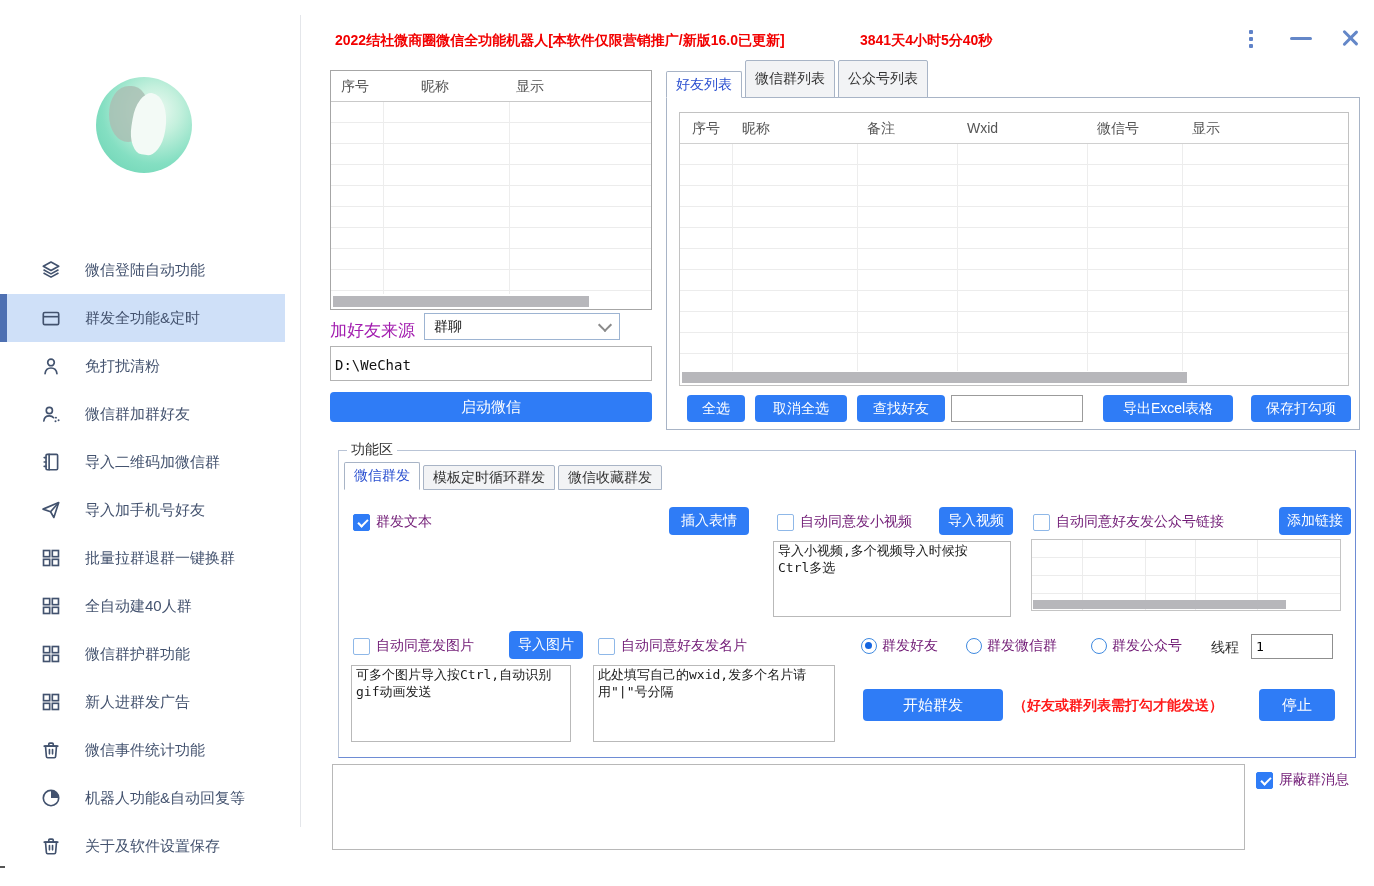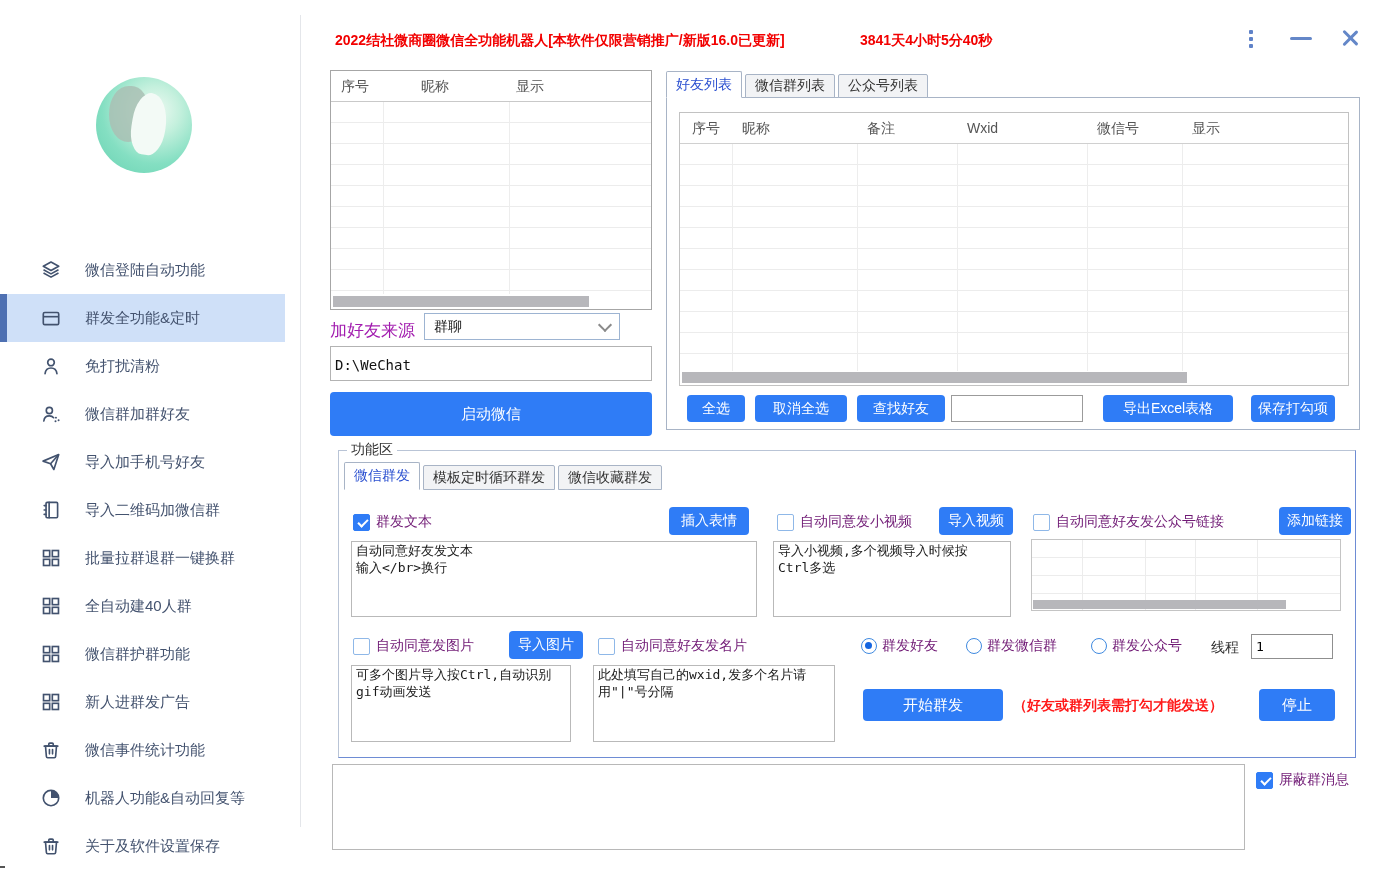--- a/index.html
+++ b/index.html
@@ -63,45 +63,45 @@
     background:
       linear-gradient(#ededed,#ededed) 52px 0/1px 100% no-repeat,
       linear-gradient(#ededed,#ededed) 178px 0/1px 100% no-repeat,
       repeating-linear-gradient(to bottom,#fff 0 20px,#ececec 20px 21px);}
   .lsb{left:2px;bottom:2px;width:256px;height:11px;}
   .src-label{position:absolute;left:330px;top:319px;font-size:17px;color:#a21caf;white-space:nowrap;}
   .src-select{position:absolute;left:424px;top:313px;width:196px;height:27px;box-sizing:border-box;border:1px solid #9db4d2;
     background:#fff;display:flex;align-items:center;justify-content:space-between;padding:0 9px;font-size:14px;color:#222;cursor:pointer;}
   .path-input{position:absolute;left:330px;top:346px;width:322px;height:35px;box-sizing:border-box;border:1px solid #b3b3b3;
     font-family:"DejaVu Sans Mono",monospace;font-size:14px;color:#111;padding:2px 4px 0 4px;background:#fff;}
-  .launch-btn{position:absolute;left:330px;top:392px;width:322px;height:44px;font-size:15px;}
+  .launch-btn{position:absolute;left:330px;top:392px;width:322px;height:30px;font-size:15px;}
 
   
   .rtabs{position:absolute;left:666px;top:71px;display:flex;align-items:flex-end;height:27px;z-index:2;}
-  .rtab{box-sizing:border-box;height:24px;display:flex;align-items:center;padding:0 9px;font-size:14px;color:#333;
+  .rtab{box-sizing:border-box;height:38px;display:flex;align-items:center;padding:0 9px;font-size:14px;color:#333;
     background:#f2f3f5;border:1px solid #a8b4c6;margin-right:3px;cursor:pointer;border-radius:2px 2px 0 0;}
   .rtab.active{height:27px;background:#fff;color:#2b50d0;border-bottom:1px solid #fff;}
   .rbox{position:absolute;left:666px;top:97px;width:694px;height:333px;box-sizing:border-box;border:1px solid #a8b4c6;background:#fff;}
   .rtable{position:absolute;left:12px;top:14px;width:670px;height:274px;box-sizing:border-box;border:1px solid #c2c2c2;}
   .rtable-head{position:relative;height:30px;border-bottom:1px solid #d0d0d0;font-size:14px;color:#555;}
   .rtable-head span{position:absolute;top:7px;}
   .rh0{left:12px;} .rh1{left:62px;} .rh2{left:187px;} .rh3{left:287px;} .rh4{left:417px;} .rh5{left:512px;}
   .rtable-body{position:absolute;left:0;top:31px;right:0;bottom:14px;
     background:
       linear-gradient(#ededed,#ededed) 52px 0/1px 100% no-repeat,
       linear-gradient(#ededed,#ededed) 177px 0/1px 100% no-repeat,
       linear-gradient(#ededed,#ededed) 277px 0/1px 100% no-repeat,
       linear-gradient(#ededed,#ededed) 407px 0/1px 100% no-repeat,
       linear-gradient(#ededed,#ededed) 502px 0/1px 100% no-repeat,
       repeating-linear-gradient(to bottom,#fff 0 20px,#ececec 20px 21px);}
   .rsb{left:2px;bottom:2px;width:505px;height:11px;}
   .rbtn{position:absolute;top:297px;height:27px;}
   .b-selall{left:20px;width:58px;} .b-desel{left:88px;width:92px;} .b-find{left:190px;width:88px;}
   .r-search{position:absolute;left:284px;top:297px;width:132px;height:27px;box-sizing:border-box;border:1px solid #9b9b9b;font-size:14px;padding:0 5px;font-family:inherit;}
-  .b-excel{left:436px;width:130px;} .b-save{left:584px;width:84px;}
+  .b-excel{left:436px;width:130px;} .b-save{left:584px;width:100px;}
 
   
   .fnbox{position:absolute;left:338px;top:450px;width:1018px;height:308px;box-sizing:border-box;border:1px solid;
     border-color:#b9c4d6 #6e8cd4 #6e8cd4 #b9c4d6;background:#fff;}
   .fn-label{position:absolute;left:8px;top:-10px;background:#fff;padding:0 4px;font-size:14px;color:#333;}
   .fntabs{position:absolute;left:5px;top:11px;display:flex;align-items:flex-end;height:28px;}
   .fntab{box-sizing:border-box;height:25px;display:flex;align-items:center;padding:0 9px;font-size:14px;color:#333;
     background:#f2f3f5;border:1px solid #a8b4c6;margin-right:3px;cursor:pointer;border-radius:2px 2px 0 0;}
   .fntab.active{height:28px;background:#fff;color:#2b50d0;border-bottom:1px solid #fff;}
   .fn-btn{position:absolute;}
@@ -180,36 +180,36 @@
               <path d="M3.5 16.4c.3-3 2.3-4.7 5-4.7 1.6 0 3 .6 3.9 1.7"></path>
               <circle cx="14.5" cy="13.3" r=".9" fill="currentColor" stroke="none"></circle>
               <circle cx="16.9" cy="15.6" r=".9" fill="currentColor" stroke="none"></circle>
               <circle cx="14.1" cy="16.6" r=".9" fill="currentColor" stroke="none"></circle>
             </svg>
           </span>
         <span class="nav-label">微信群加群好友</span>
       </div>
       <div class="nav-item">
         <span class="nav-icon">
-            <svg viewBox="0 0 20 20" fill="none" stroke="currentColor" stroke-width="1.5" stroke-linejoin="round">
-              <path d="M2.8 9.2 17 3.2 12.6 16.8l-3-5.2-6.8-2.4Z"></path>
-              <path d="M9.6 11.6 17 3.2"></path>
-            </svg>
-          </span>
-        <span class="nav-label">导入加手机号好友</span>
-      </div>
-      <div class="nav-item">
-        <span class="nav-icon">
             <svg viewBox="0 0 20 20" fill="none" stroke="currentColor" stroke-width="1.5" stroke-linecap="round">
               <rect x="5.5" y="3" width="10.5" height="14" rx="1"></rect>
               <path d="M8.3 3v14"></path>
               <path d="M3.8 6h1.5M3.8 10h1.5M3.8 14h1.5"></path>
             </svg>
           </span>
         <span class="nav-label">导入二维码加微信群</span>
+      </div>
+      <div class="nav-item">
+        <span class="nav-icon">
+            <svg viewBox="0 0 20 20" fill="none" stroke="currentColor" stroke-width="1.5" stroke-linejoin="round">
+              <path d="M2.8 9.2 17 3.2 12.6 16.8l-3-5.2-6.8-2.4Z"></path>
+              <path d="M9.6 11.6 17 3.2"></path>
+            </svg>
+          </span>
+        <span class="nav-label">导入加手机号好友</span>
       </div>
       <div class="nav-item">
         <span class="nav-icon">
             <svg viewBox="0 0 20 20" fill="none" stroke="currentColor" stroke-width="1.5">
               <rect x="3.2" y="3.2" width="5.6" height="5.6"></rect>
               <rect x="11.2" y="3.2" width="5.6" height="5.6"></rect>
               <rect x="3.2" y="11.2" width="5.6" height="5.6"></rect>
               <rect x="11.2" y="11.2" width="5.6" height="5.6"></rect>
             </svg>
           </span>
@@ -350,22 +350,20 @@
       <span class="cb"></span>
       <span class="cb-label">自动同意发小视频</span>
     </div>
     <button class="btn-blue fn-btn b-video">导入视频</button>
     <div class="cb-row" style="left:694px;top:62px;">
       <span class="cb"></span>
       <span class="cb-label">自动同意好友发公众号链接</span>
     </div>
     <button class="btn-blue fn-btn b-addlink">添加链接</button>
 
-    <textarea class="fn-ta ta-text" spellcheck="false" style="">自动同意好友发文本
-输入&lt;/br&gt;换行</textarea>
     <textarea class="fn-ta ta-video" spellcheck="false" style="">导入小视频,多个视频导入时候按
 Ctrl多选</textarea>
     <div class="linkgrid">
       <div class="hscroll lgsb"></div>
     </div>
 
     <div class="cb-row" style="left:14px;top:186px;">
       <span class="cb"></span>
       <span class="cb-label">自动同意发图片</span>
     </div>

